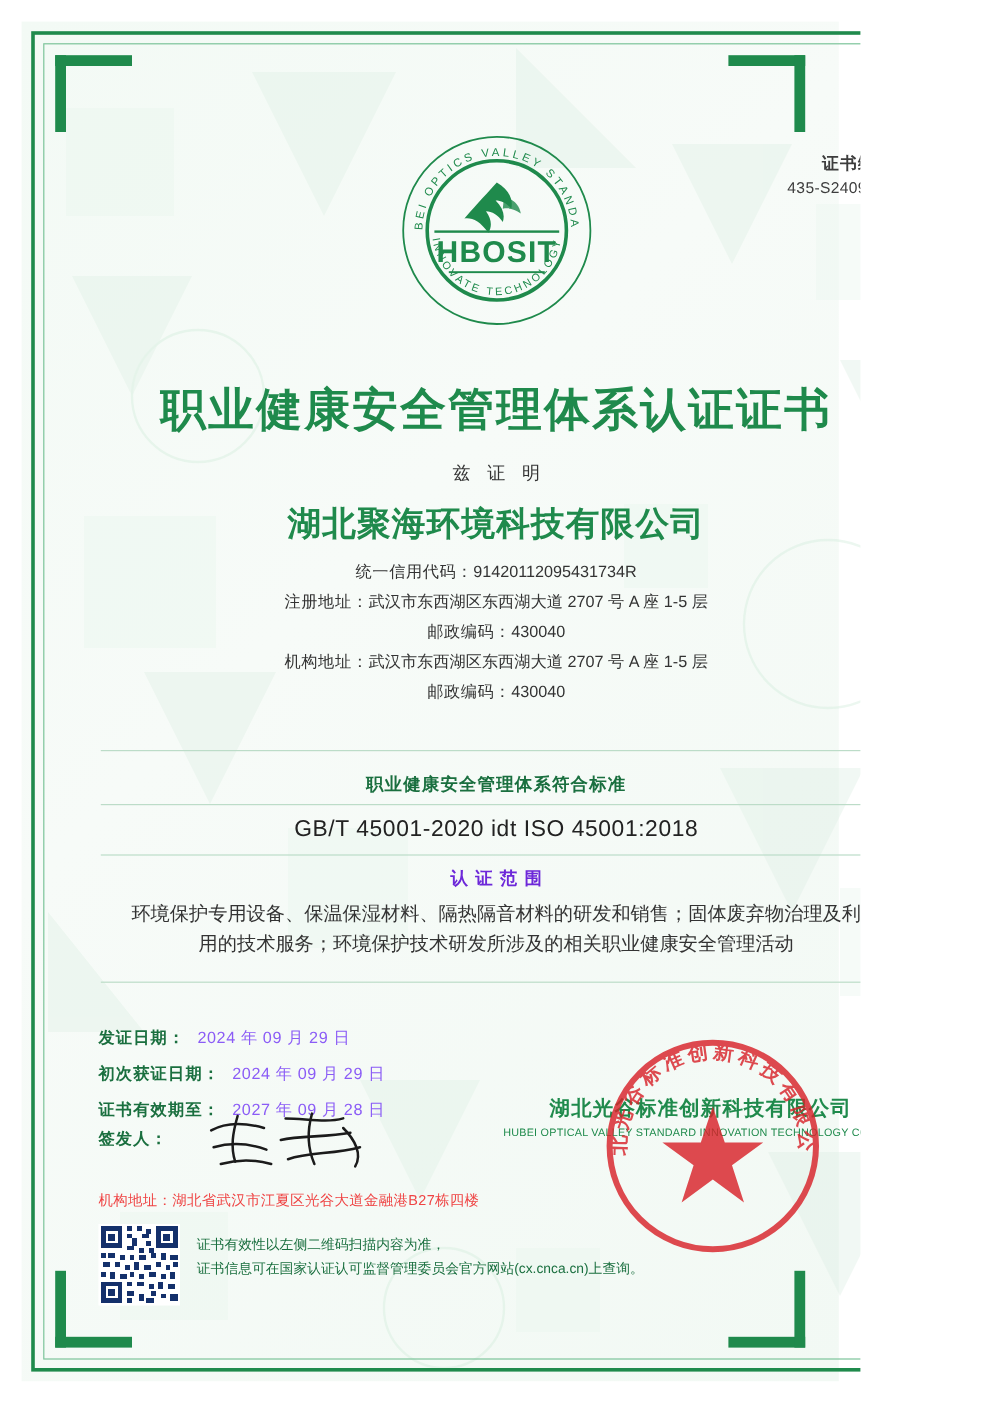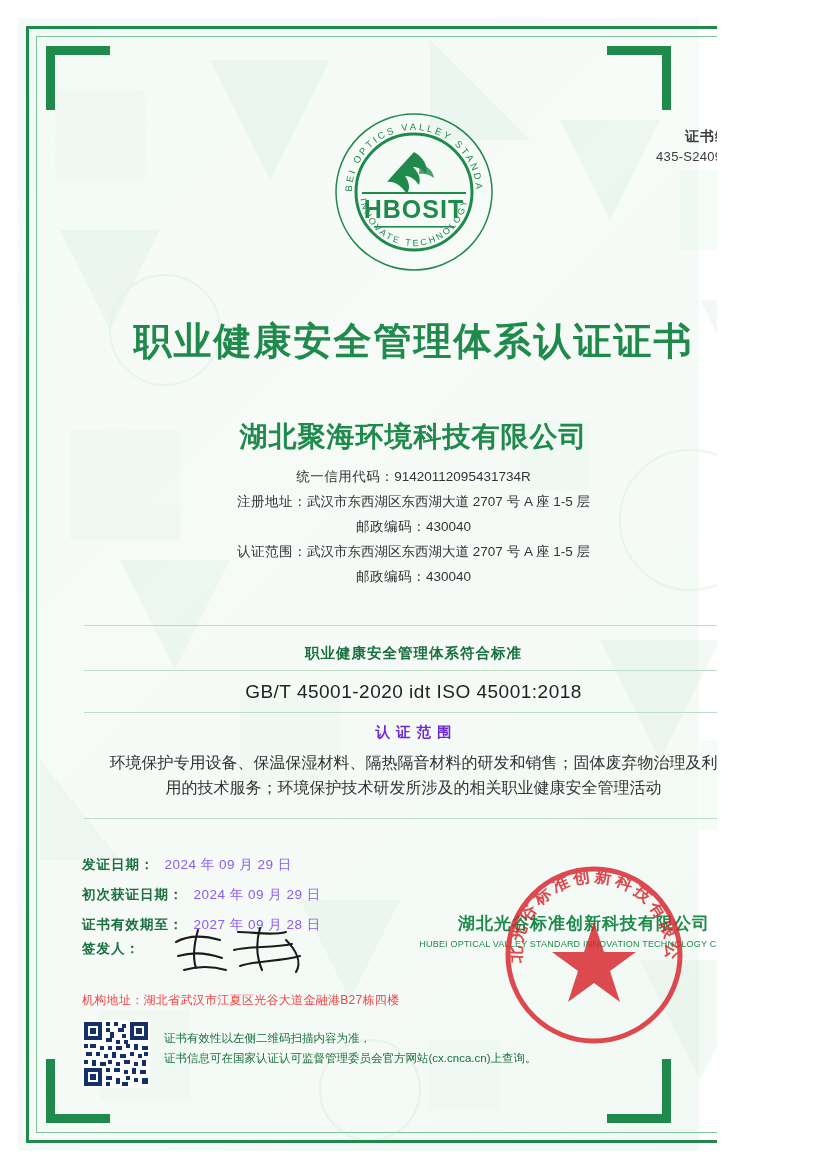--- a/index.html
+++ b/index.html
@@ -338,28 +338,29 @@
         <path d="M80 40 c10 6 14 14 12 22 c-4 -5 -8 -7 -13 -7 c6 6 8 12 6 18 c-4 -6 -9 -9 -14 -9 c5 7 5 13 2 18 c-7 -10 -14 -13 -20 -12 c12 -14 20 -22 27 -30z"></path>
         <path d="M86 52 c8 2 13 7 14 14 c-5 -4 -10 -5 -15 -4z" opacity="0.8"></path>
       </g>
       <rect x="28" y="80" width="104" height="2" fill="#1f8a4c"></rect>
       <text x="80" y="106" text-anchor="middle" font-size="25" font-weight="bold" fill="#1f8a4c" letter-spacing="1" font-family="'Liberation Sans', sans-serif">HBOSIT</text>
       <rect x="40" y="114" width="80" height="1.6" fill="#1f8a4c"></rect>
     </svg>
 
     <div class="main-title">职业健康安全管理体系认证证书</div>
 
+    <div class="hereby">兹证明</div>
 
     <div class="company">湖北聚海环境科技有限公司</div>
 
     <div class="info-lines">
       <div class="row"><span class="k">统一信用代码：</span><span class="v">91420112095431734R</span></div>
       <div class="row"><span class="k">注册地址：</span><span class="v">武汉市东西湖区东西湖大道 2707 号 A 座 1-5 层</span></div>
       <div class="row"><span class="k">邮政编码：</span><span class="v">430040</span></div>
-      <div class="row"><span class="k">认证范围：</span><span class="v">武汉市东西湖区东西湖大道 2707 号 A 座 1-5 层</span></div>
+      <div class="row"><span class="k">机构地址：</span><span class="v">武汉市东西湖区东西湖大道 2707 号 A 座 1-5 层</span></div>
       <div class="row"><span class="k">邮政编码：</span><span class="v">430040</span></div>
     </div>
 
     <div class="rule r1"></div>
     <div class="std-label">职业健康安全管理体系符合标准</div>
     <div class="rule r2"></div>
     <div class="std-value">GB/T 45001-2020 idt ISO 45001:2018</div>
     <div class="rule r3"></div>
     <div class="scope-label">认证范围</div>
     <div class="scope-text">环境保护专用设备、保温保湿材料、隔热隔音材料的研发和销售；固体废弃物治理及利用的技术服务；环境保护技术研发所涉及的相关职业健康安全管理活动</div>

